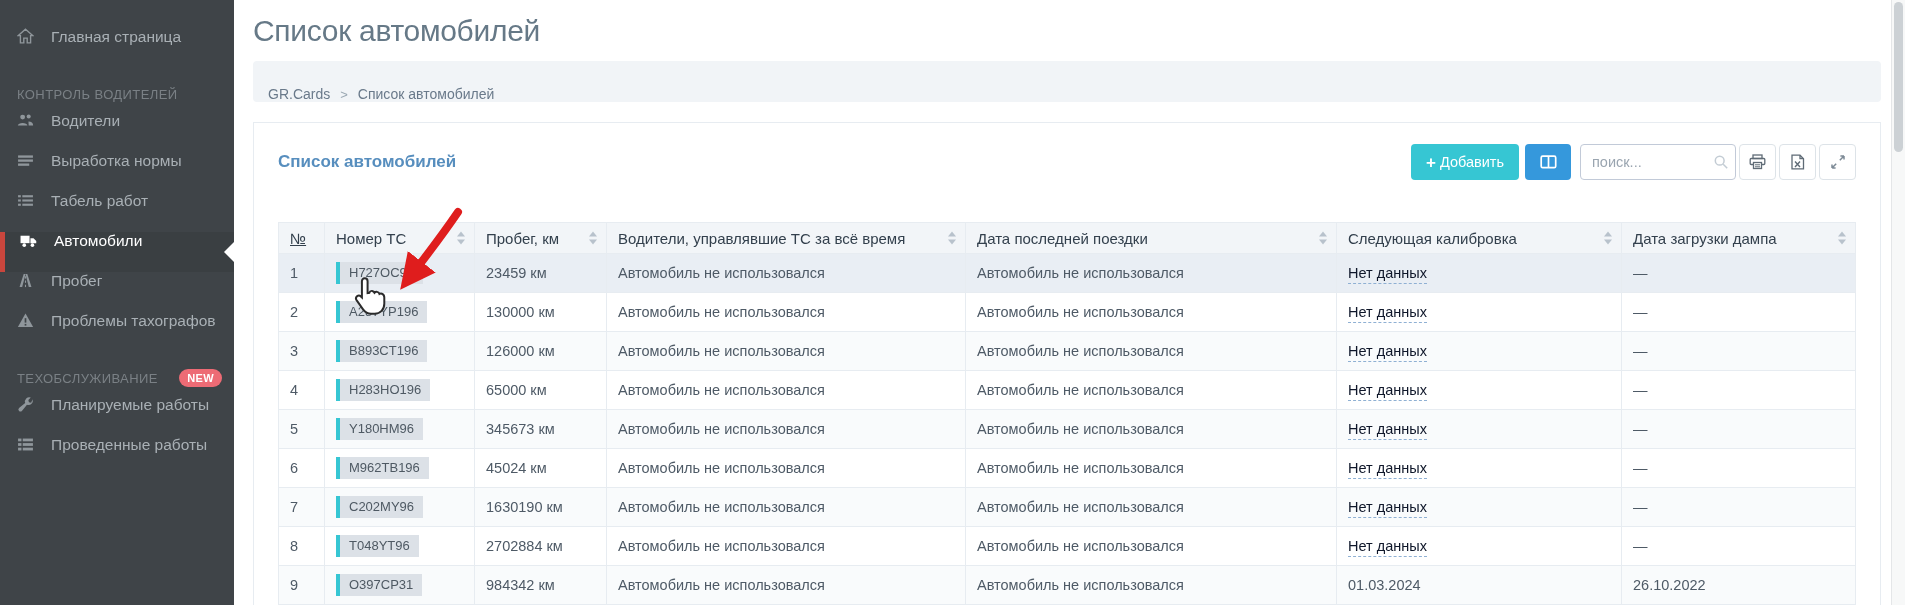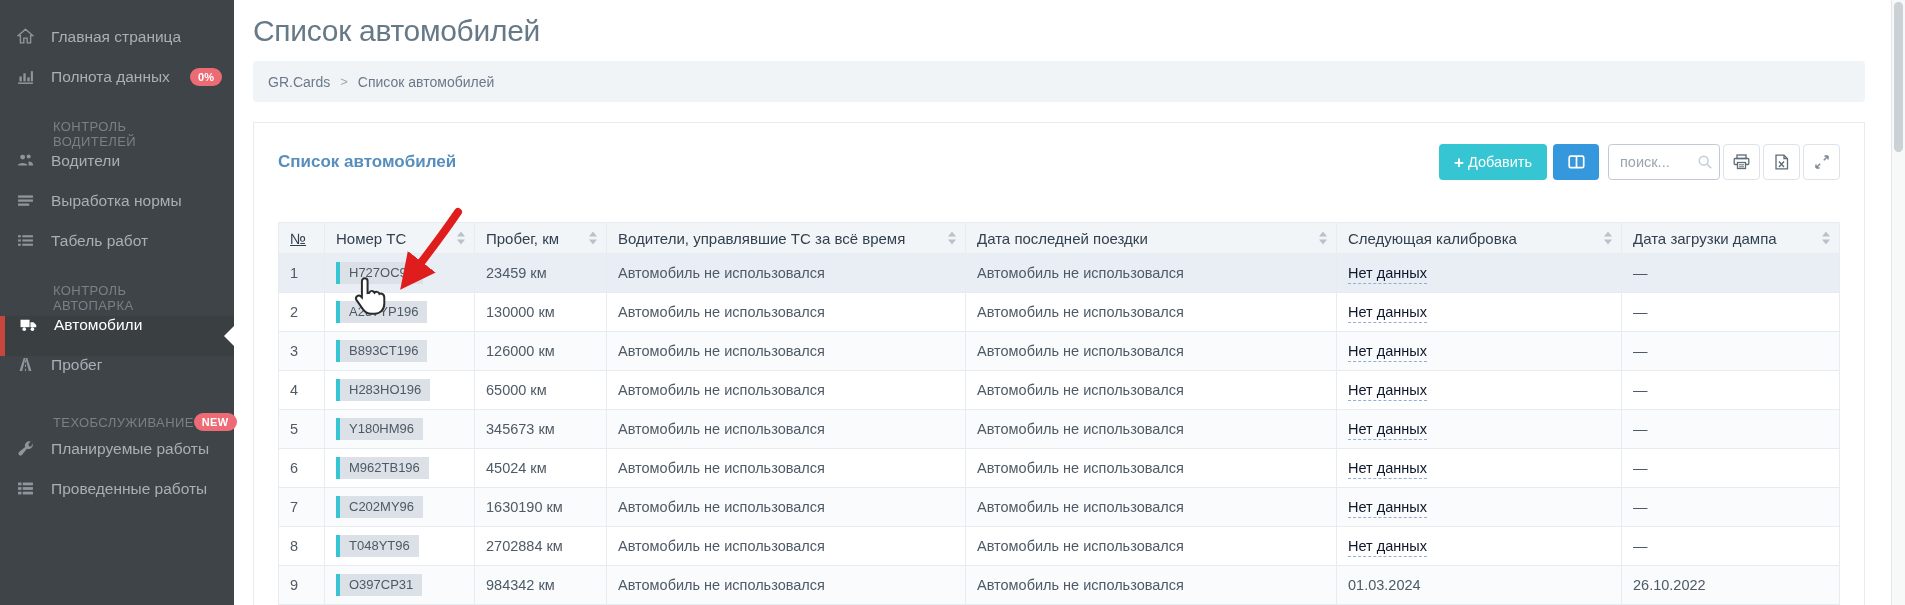--- a/index.html
+++ b/index.html
@@ -11,44 +11,44 @@
   
   .sidebar { width:234px; flex:none; background:#3f4448; padding-top:28px; }
   .side-item { position:relative; height:40px; display:flex; align-items:flex-start;
                padding:0 12px 0 17px; color:#a9b0b5; font-size:15.5px; cursor:pointer; }
   .side-item .icon { width:21px; margin-right:13px; display:flex; align-items:center; color:#8f969b; flex:none; }
   .side-item.active { background:#3a3f42; color:#fff;padding-left:20px; }
   .side-item.active .icon { color:#fff; }
   .side-item.active::before { content:""; position:absolute; left:0; top:0; bottom:0; width:5px; background:#c9463d; }
   .side-item.active::after  { content:""; position:absolute; right:0; top:50%; transform:translateY(-50%);
                border-top:10px solid transparent; border-bottom:10px solid transparent; border-right:10px solid #fff; }
-  .side-sec { height:44px; display:flex; align-items:center; padding:8px 26px 0 17px;
-              color:#7a8085; font-size:13px; letter-spacing:.4px;margin-left:36px; }
+  .side-sec { height:44px; display:flex; align-items:center; padding:8px 12px 0 17px;
+              color:#7a8085; font-size:13px; letter-spacing:.4px; }
   .badge-pill { margin-left:auto; background:#ed6b75; color:#fff; font-size:11px; font-weight:bold;
                 padding:2px 8px; border-radius:10px; line-height:14px; }
 
   
-  .main { flex:1; padding:0 40px 0 19px; }
+  .main { flex:1; padding:0 24px 0 19px; }
   .page-title { font-size:30px; font-weight:300; color:#667987; margin-top:14px; letter-spacing:-.3px; }
   .breadcrumb { margin-top:13px; height:41px; background:#f1f4f7; border-radius:4px;
-                display:flex; align-items:center; padding:0 15px; font-size:14px; color:#69798a; gap:10px; }
+                display:flex; align-items:flex-end; padding:0 15px; font-size:14px; color:#69798a; gap:10px; }
   .crumb-sep { color:#9aa7b2; font-size:13px; }
 
   .card { margin-top:20px; border:1px solid #e7ecf1; background:#fff; padding:21px 24px; height:500px; }
   .card-head { display:flex; align-items:center; height:36px; }
   .card-title { color:#578ebe; font-size:17px; font-weight:700; }
   .toolbar { margin-left:auto; display:flex; align-items:center; }
   .btn-add { background:#36c6d3; color:#fff; border:none; height:36px; padding:0 15px;
              font-size:14.5px; border-radius:4px; display:flex; align-items:center; cursor:pointer;
              font-family:inherit; }
   .btn-add .plus { font-weight:700; font-size:17px; margin-right:4px; line-height:1; }
   .btn-cols { background:#3598dc; border:none; width:46px; height:36px; border-radius:4px; margin-left:6px;
               display:flex; align-items:center; justify-content:center; cursor:pointer; }
   .search-wrap { position:relative; margin-left:9px; }
-  .search-input { width:112px; height:36px; border:1px solid #c2cad8; border-radius:4px;
+  .search-input { width:156px; height:36px; border:1px solid #c2cad8; border-radius:4px;
                   padding:0 28px 0 11px; font-size:14.5px; color:#555; font-family:inherit; }
   .search-input::placeholder { color:#9aa5b0; }
   .search-ico { position:absolute; right:7px; top:50%; transform:translateY(-50%); display:flex; }
   .icon-btn { width:37px; height:36px; background:#fff; border:1px solid #dde3e8; border-radius:4px;
               margin-left:3px; display:flex; align-items:center; justify-content:center; cursor:pointer; }
   .icon-btn:first-of-type { margin-left:9px; }
 
   
   .table-wrap { margin-top:42px; }
   table { width:100%; border-collapse:collapse; table-layout:fixed; }
@@ -86,33 +86,20 @@
   <div class="side-item">
     <span class="icon">
             <svg width="17" height="17" viewBox="0 0 16 16" fill="currentColor">
               <path d="M8 1.2 L15 7.2 H12.8 V14 H9.6 V9.5 H6.4 V14 H3.2 V7.2 H1 Z" fill="none" stroke="currentColor" stroke-width="1.3"></path>
             </svg>
           </span>
     <span class="label">Главная страница</span>
 
   </div>
 
-  <div class="side-item">
-    <span class="icon">
-            <svg width="17" height="17" viewBox="0 0 16 16" fill="currentColor">
-              <path d="M1 13.6 H15 V15 H1 Z"></path>
-              <rect x="2.3" y="8" width="2.2" height="4.6"></rect>
-              <rect x="6" y="5" width="2.2" height="7.6"></rect>
-              <rect x="9.7" y="8.8" width="2.2" height="3.8"></rect>
-              <rect x="13" y="3" width="2" height="9.6"></rect>
-            </svg>
-          </span>
-    <span class="label">Полнота данных</span>
-    <span class="badge-pill badge">0%</span>
-  </div>
 
   <div class="side-sec">
     <span class="sec-label">КОНТРОЛЬ ВОДИТЕЛЕЙ</span>
 
   </div>
 
   <div class="side-item">
     <span class="icon">
             <svg width="17" height="17" viewBox="0 0 16 16" fill="currentColor">
               <circle cx="5.3" cy="4.8" r="2.3"></circle>
@@ -145,24 +132,20 @@
               <rect x="1" y="7" width="2.6" height="2"></rect>
               <rect x="5" y="7" width="10" height="2"></rect>
               <rect x="1" y="11" width="2.6" height="2"></rect>
               <rect x="5" y="11" width="10" height="2"></rect>
             </svg>
           </span>
     <span class="label">Табель работ</span>
 
   </div>
 
-  <div class="side-sec">
-    <span class="sec-label">КОНТРОЛЬ АВТОПАРКА</span>
-
-  </div>
 
   <div class="side-item active">
     <span class="icon">
             <svg width="17" height="17" viewBox="0 0 16 16" fill="currentColor">
               <path d="M.5 3.5 h8.5 v7 H.5 Z"></path>
               <path d="M9.8 5.8 h2.9 l2.6 2.6 v2.1 H9.8 Z"></path>
               <circle cx="4" cy="12.4" r="1.7"></circle>
               <circle cx="11.7" cy="12.4" r="1.7"></circle>
             </svg>
           </span>
@@ -177,20 +160,31 @@
               <path d="M9.7 1.8 L13.6 14.2 H11.1 L8 1.8 Z"></path>
               <rect x="7.5" y="4" width="1" height="2.2"></rect>
               <rect x="7.5" y="8" width="1" height="2.2"></rect>
               <rect x="7.5" y="12" width="1" height="2.2"></rect>
             </svg>
           </span>
     <span class="label">Пробег</span>
 
   </div>
 
+  <div class="side-item">
+    <span class="icon">
+            <svg width="17" height="17" viewBox="0 0 16 16" fill="currentColor">
+              <path d="M8 1.3 L15.2 14 H.8 Z"></path>
+              <rect x="7.2" y="5.8" width="1.6" height="4.2" fill="#3f4448"></rect>
+              <rect x="7.2" y="11.2" width="1.6" height="1.6" fill="#3f4448"></rect>
+            </svg>
+          </span>
+    <span class="label">Проблемы тахографов</span>
+
+  </div>
 
   <div class="side-sec">
     <span class="sec-label">ТЕХОБСЛУЖИВАНИЕ</span>
     <span class="badge-pill badge">NEW</span>
   </div>
 
 
   <div class="side-item">
     <span class="icon">
             <svg width="17" height="17" viewBox="0 0 16 16" fill="currentColor">

